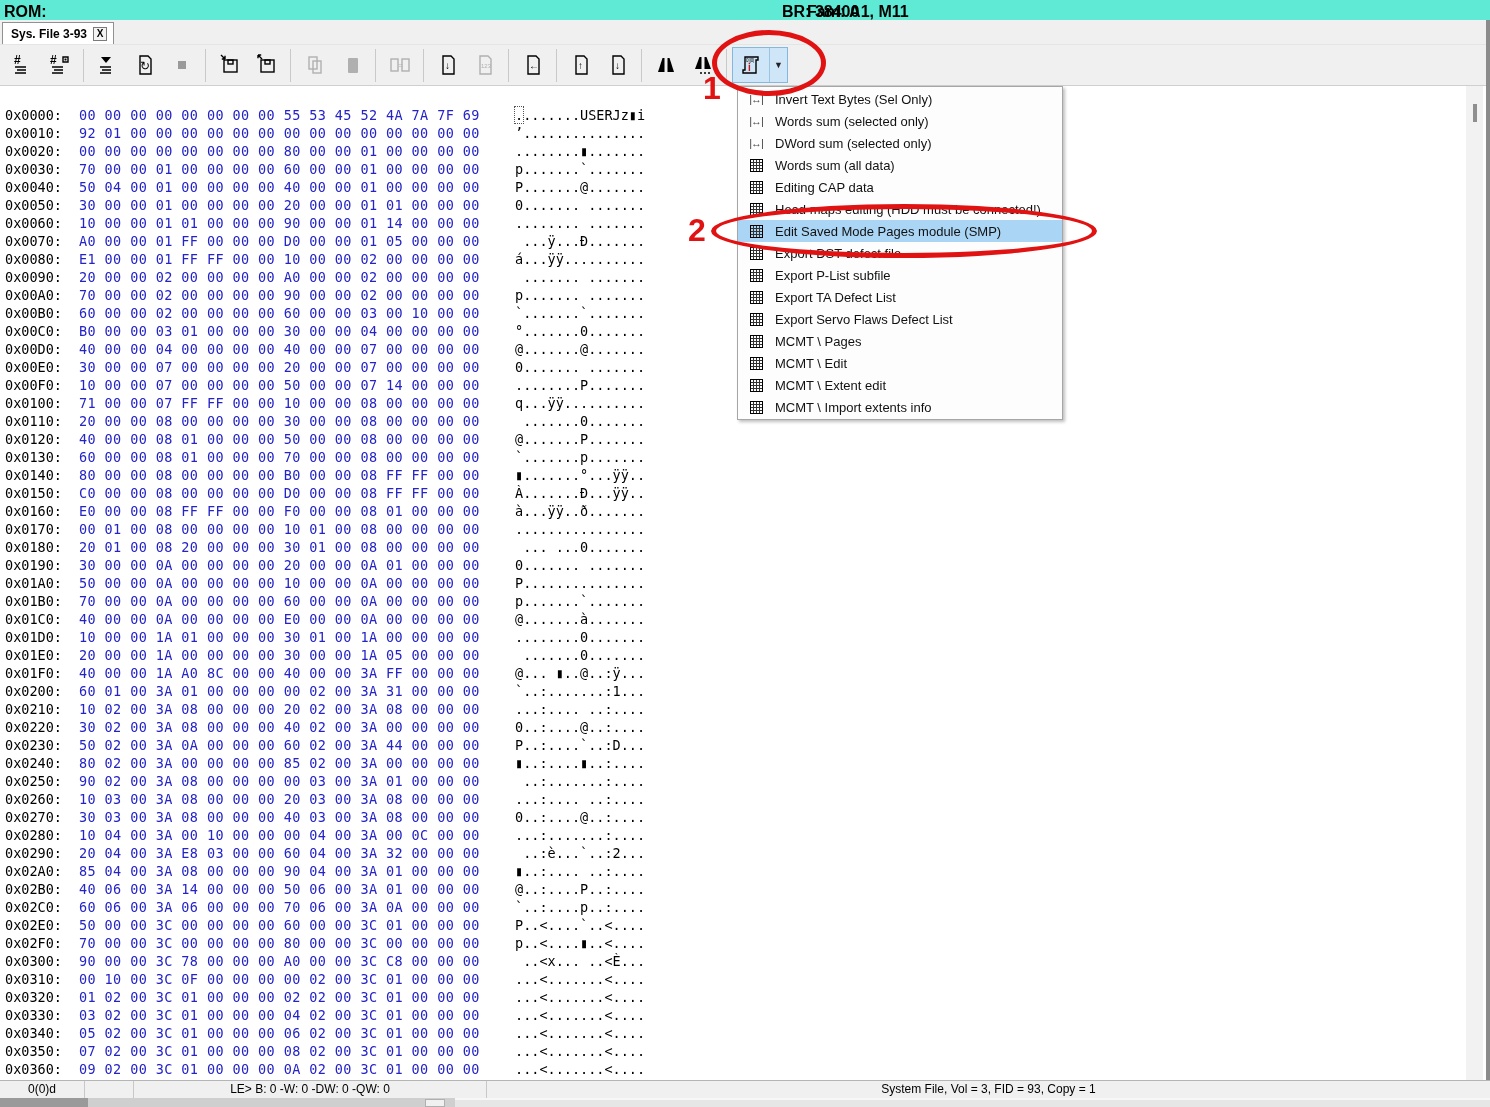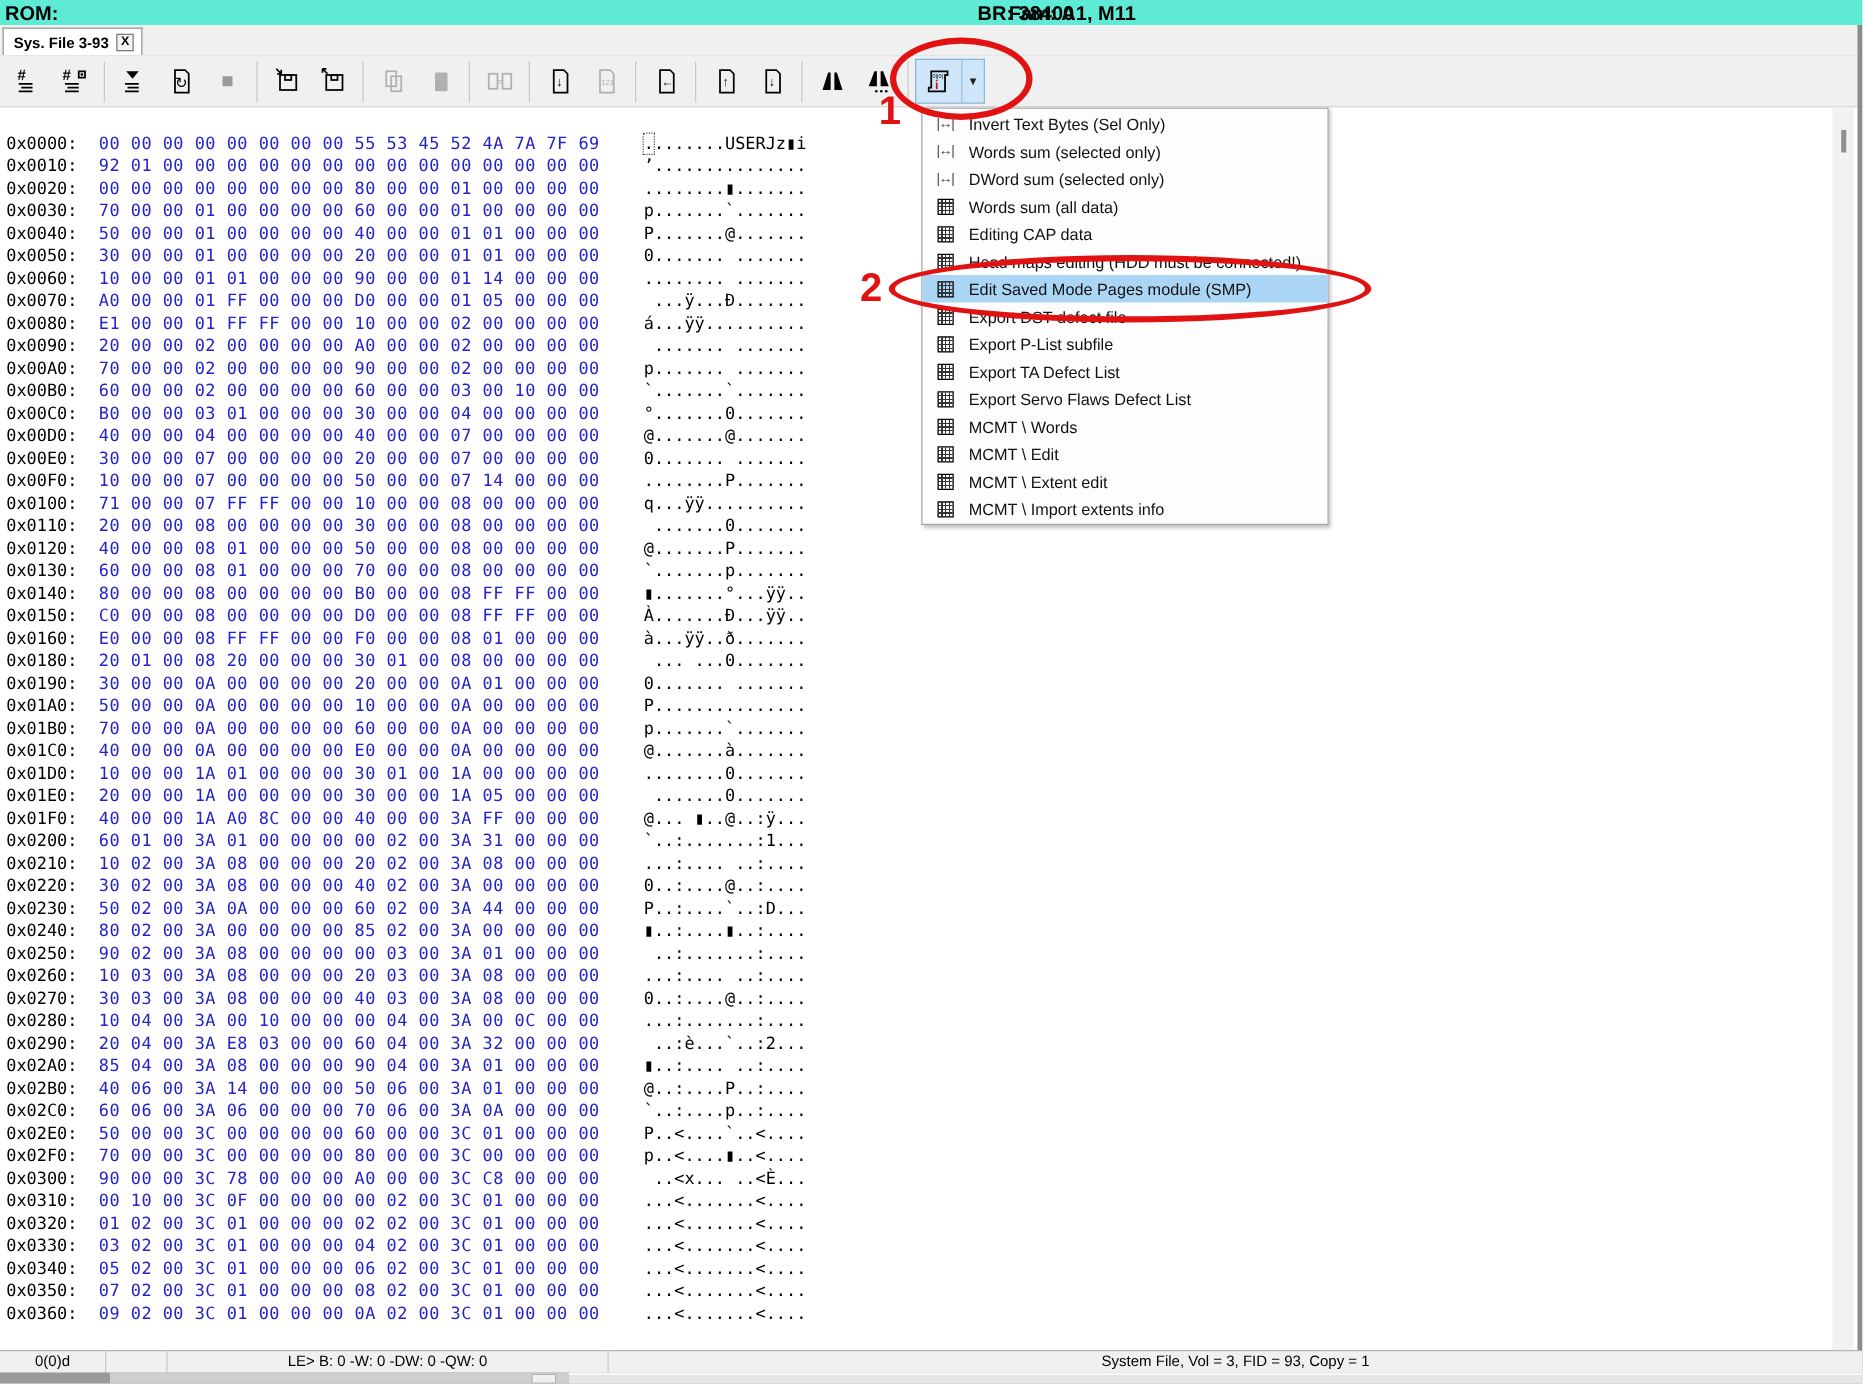--- a/index.html
+++ b/index.html
@@ -220,39 +220,40 @@
       </div>
       <div class="drop">▼</div>
     </div>
   </div>
 
 <div class="hexpanel" id="hexpanel" style="padding-top: 20px;">
     <div class="hexrow"><span class="addr">0x0000:</span><span class="bytes">00 00 00 00 00 00 00 00 55 53 45 52 4A 7A 7F 69</span><span class="ascii"><span class="cursorbox">.</span>.......USERJz▮i</span></div>
     <div class="hexrow"><span class="addr">0x0010:</span><span class="bytes">92 01 00 00 00 00 00 00 00 00 00 00 00 00 00 00</span><span class="ascii">’...............</span></div>
     <div class="hexrow"><span class="addr">0x0020:</span><span class="bytes">00 00 00 00 00 00 00 00 80 00 00 01 00 00 00 00</span><span class="ascii">........▮.......</span></div>
     <div class="hexrow"><span class="addr">0x0030:</span><span class="bytes">70 00 00 01 00 00 00 00 60 00 00 01 00 00 00 00</span><span class="ascii">p.......`.......</span></div>
-    <div class="hexrow"><span class="addr">0x0040:</span><span class="bytes">50 00 00 01 00 00 00 00 40 00 00 01 01 00 00 00</span><span class="ascii">P.......@.......</span></div>
+    <div class="hexrow"><span class="addr">0x0040:</span><span class="bytes">50 04 00 01 00 00 00 00 40 00 00 01 00 00 00 00</span><span class="ascii">P.......@.......</span></div>
     <div class="hexrow"><span class="addr">0x0050:</span><span class="bytes">30 00 00 01 00 00 00 00 20 00 00 01 01 00 00 00</span><span class="ascii">0....... .......</span></div>
     <div class="hexrow"><span class="addr">0x0060:</span><span class="bytes">10 00 00 01 01 00 00 00 90 00 00 01 14 00 00 00</span><span class="ascii">........ .......</span></div>
     <div class="hexrow"><span class="addr">0x0070:</span><span class="bytes">A0 00 00 01 FF 00 00 00 D0 00 00 01 05 00 00 00</span><span class="ascii"> ...ÿ...Ð.......</span></div>
     <div class="hexrow"><span class="addr">0x0080:</span><span class="bytes">E1 00 00 01 FF FF 00 00 10 00 00 02 00 00 00 00</span><span class="ascii">á...ÿÿ..........</span></div>
     <div class="hexrow"><span class="addr">0x0090:</span><span class="bytes">20 00 00 02 00 00 00 00 A0 00 00 02 00 00 00 00</span><span class="ascii"> ....... .......</span></div>
     <div class="hexrow"><span class="addr">0x00A0:</span><span class="bytes">70 00 00 02 00 00 00 00 90 00 00 02 00 00 00 00</span><span class="ascii">p....... .......</span></div>
     <div class="hexrow"><span class="addr">0x00B0:</span><span class="bytes">60 00 00 02 00 00 00 00 60 00 00 03 00 10 00 00</span><span class="ascii">`.......`.......</span></div>
     <div class="hexrow"><span class="addr">0x00C0:</span><span class="bytes">B0 00 00 03 01 00 00 00 30 00 00 04 00 00 00 00</span><span class="ascii">°.......0.......</span></div>
     <div class="hexrow"><span class="addr">0x00D0:</span><span class="bytes">40 00 00 04 00 00 00 00 40 00 00 07 00 00 00 00</span><span class="ascii">@.......@.......</span></div>
     <div class="hexrow"><span class="addr">0x00E0:</span><span class="bytes">30 00 00 07 00 00 00 00 20 00 00 07 00 00 00 00</span><span class="ascii">0....... .......</span></div>
     <div class="hexrow"><span class="addr">0x00F0:</span><span class="bytes">10 00 00 07 00 00 00 00 50 00 00 07 14 00 00 00</span><span class="ascii">........P.......</span></div>
     <div class="hexrow"><span class="addr">0x0100:</span><span class="bytes">71 00 00 07 FF FF 00 00 10 00 00 08 00 00 00 00</span><span class="ascii">q...ÿÿ..........</span></div>
     <div class="hexrow"><span class="addr">0x0110:</span><span class="bytes">20 00 00 08 00 00 00 00 30 00 00 08 00 00 00 00</span><span class="ascii"> .......0.......</span></div>
     <div class="hexrow"><span class="addr">0x0120:</span><span class="bytes">40 00 00 08 01 00 00 00 50 00 00 08 00 00 00 00</span><span class="ascii">@.......P.......</span></div>
     <div class="hexrow"><span class="addr">0x0130:</span><span class="bytes">60 00 00 08 01 00 00 00 70 00 00 08 00 00 00 00</span><span class="ascii">`.......p.......</span></div>
     <div class="hexrow"><span class="addr">0x0140:</span><span class="bytes">80 00 00 08 00 00 00 00 B0 00 00 08 FF FF 00 00</span><span class="ascii">▮.......°...ÿÿ..</span></div>
     <div class="hexrow"><span class="addr">0x0150:</span><span class="bytes">C0 00 00 08 00 00 00 00 D0 00 00 08 FF FF 00 00</span><span class="ascii">À.......Ð...ÿÿ..</span></div>
     <div class="hexrow"><span class="addr">0x0160:</span><span class="bytes">E0 00 00 08 FF FF 00 00 F0 00 00 08 01 00 00 00</span><span class="ascii">à...ÿÿ..ð.......</span></div>
+    <div class="hexrow"><span class="addr">0x0170:</span><span class="bytes">00 01 00 08 00 00 00 00 10 01 00 08 00 00 00 00</span><span class="ascii">................</span></div>
     <div class="hexrow"><span class="addr">0x0180:</span><span class="bytes">20 01 00 08 20 00 00 00 30 01 00 08 00 00 00 00</span><span class="ascii"> ... ...0.......</span></div>
     <div class="hexrow"><span class="addr">0x0190:</span><span class="bytes">30 00 00 0A 00 00 00 00 20 00 00 0A 01 00 00 00</span><span class="ascii">0....... .......</span></div>
     <div class="hexrow"><span class="addr">0x01A0:</span><span class="bytes">50 00 00 0A 00 00 00 00 10 00 00 0A 00 00 00 00</span><span class="ascii">P...............</span></div>
     <div class="hexrow"><span class="addr">0x01B0:</span><span class="bytes">70 00 00 0A 00 00 00 00 60 00 00 0A 00 00 00 00</span><span class="ascii">p.......`.......</span></div>
     <div class="hexrow"><span class="addr">0x01C0:</span><span class="bytes">40 00 00 0A 00 00 00 00 E0 00 00 0A 00 00 00 00</span><span class="ascii">@.......à.......</span></div>
     <div class="hexrow"><span class="addr">0x01D0:</span><span class="bytes">10 00 00 1A 01 00 00 00 30 01 00 1A 00 00 00 00</span><span class="ascii">........0.......</span></div>
     <div class="hexrow"><span class="addr">0x01E0:</span><span class="bytes">20 00 00 1A 00 00 00 00 30 00 00 1A 05 00 00 00</span><span class="ascii"> .......0.......</span></div>
     <div class="hexrow"><span class="addr">0x01F0:</span><span class="bytes">40 00 00 1A A0 8C 00 00 40 00 00 3A FF 00 00 00</span><span class="ascii">@... ▮..@..:ÿ...</span></div>
     <div class="hexrow"><span class="addr">0x0200:</span><span class="bytes">60 01 00 3A 01 00 00 00 00 02 00 3A 31 00 00 00</span><span class="ascii">`..:.......:1...</span></div>
     <div class="hexrow"><span class="addr">0x0210:</span><span class="bytes">10 02 00 3A 08 00 00 00 20 02 00 3A 08 00 00 00</span><span class="ascii">...:.... ..:....</span></div>
@@ -346,21 +347,21 @@
     <div class="mitem">
       <span class="mi-ic">
         <span class="ic-grid"></span>
       </span>
       <span>Export Servo Flaws Defect List</span>
     </div>
     <div class="mitem">
       <span class="mi-ic">
         <span class="ic-grid"></span>
       </span>
-      <span>MCMT \ Words</span>
+      <span>MCMT \ Pages</span>
     </div>
     <div class="mitem">
       <span class="mi-ic">
         <span class="ic-grid"></span>
       </span>
       <span>MCMT \ Edit</span>
     </div>
     <div class="mitem">
       <span class="mi-ic">
         <span class="ic-grid"></span>

